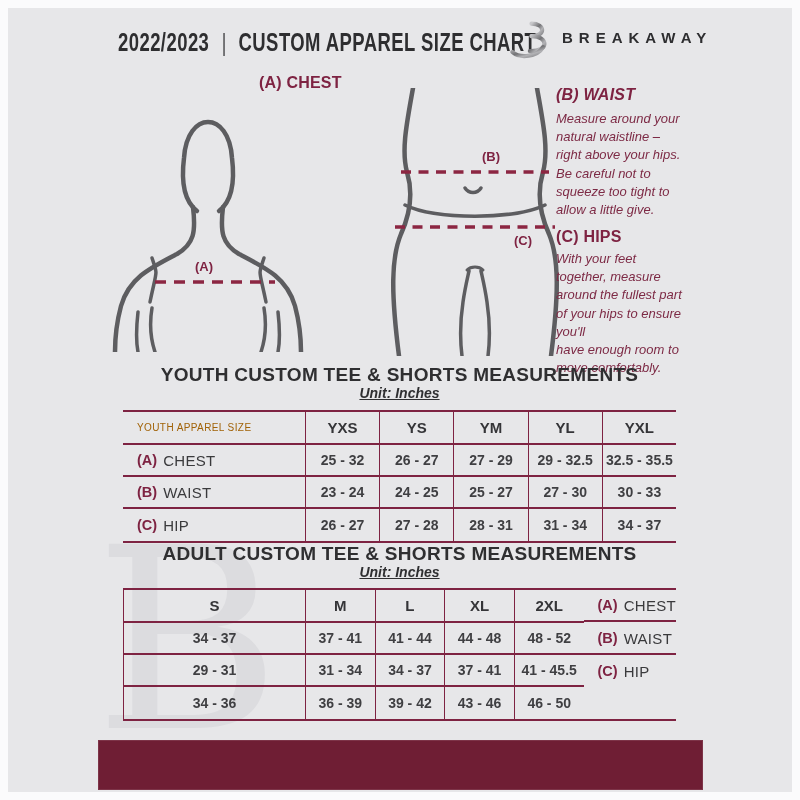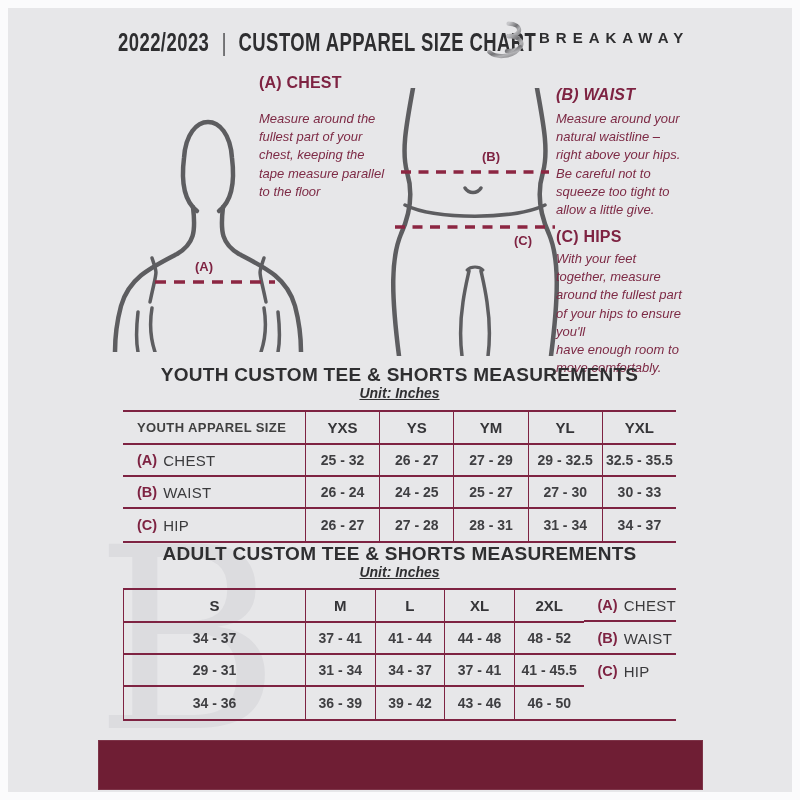--- a/index.html
+++ b/index.html
@@ -10,21 +10,21 @@
   *{margin:0;padding:0;box-sizing:border-box;}
   html,body{width:800px;height:800px;}
   body{font-family:"Liberation Sans",sans-serif;background:var(--bg);}
   .canvas{position:relative;width:800px;height:800px;background:var(--bg);overflow:hidden;
           box-shadow:inset 0 0 0 8px var(--frame);}
   
   .hdr{position:absolute;left:118px;top:27px;display:flex;align-items:center;gap:14px;
        transform:scale(0.88,1.24);transform-origin:left top;white-space:nowrap;}
   .hdr .seg{font-size:21px;font-weight:700;color:var(--ink);letter-spacing:0.5px;}
   .hdr .pipe{font-size:20px;font-weight:400;color:#4a4a4c;}
-  .brand{position:absolute;left:481px;top:12px;display:flex;align-items:center;justify-content:flex-end;}
+  .brand{position:absolute;left:504px;top:12px;display:flex;align-items:center;justify-content:flex-end;}
   .brand svg{width:50px;height:50px;}
   .wordmark{font-size:15px;font-weight:700;letter-spacing:6px;color:var(--ink);margin-left:8px;}
   
   .figsvg{position:absolute;}
   .instr-head{position:absolute;font-size:16px;font-weight:800;color:var(--accent);letter-spacing:0.2px;}
   .instr-body{position:absolute;font-size:13px;font-style:italic;font-weight:500;color:var(--body_text);
               line-height:1.4;white-space:pre-line;}
   
   .tbl-title{position:absolute;left:123px;width:553px;text-align:center;font-size:19px;
              font-weight:700;color:#2f2f31;letter-spacing:0.3px;}
@@ -33,21 +33,21 @@
   .sizetbl{position:absolute;left:123px;width:553px;display:grid;
            grid-template-columns:182px repeat(5,1fr);
            border-top:2px solid var(--accent);border-bottom:2px solid var(--accent);z-index:2;}
   .sizetbl .cell{height:32px;display:flex;align-items:center;justify-content:center;
                  border-bottom:2px solid var(--accent);font-size:14px;font-weight:600;color:var(--table_text);}
   .sizetbl .hrow{height:33px;}
   .sizetbl .c1{justify-content:flex-start;padding-left:14px;}
   .sizetbl .vline{border-left:1.5px solid var(--accent);}
   .sizetbl .lastrow{border-bottom:none;}
   .sizetbl .colhead{font-weight:700;font-size:15px;color:#353538;}
-  .sizetbl .labelhead{font-weight:700;font-size:13px;letter-spacing:0.4px;color:#404040;}
+  .sizetbl .labelhead{font-weight:400;font-size:10px;letter-spacing:0.4px;color:#a16207;}
   .rowkey{color:var(--accent);font-weight:800;font-size:14.5px;margin-right:6px;}
   .rowlabel{font-weight:400;font-size:15px;letter-spacing:0.3px;color:#3a3a3c;}
   
   .watermark{position:absolute;left:95px;top:515px;font-family:"DejaVu Serif",serif;
              font-size:252px;line-height:1;color:var(--watermark);z-index:0;font-weight:400;}
   .footerbar{position:absolute;left:98px;top:740px;width:605px;height:50px;background:var(--bar);
              box-shadow:inset 0 0 0 1px rgba(255,255,255,0.10);z-index:3;}
   svg text{font-family:"Liberation Sans",sans-serif;font-weight:800;fill:var(--accent);font-size:13px;}
 </style>
 </head>
@@ -110,25 +110,20 @@
       <path d="M86 183 C84 192 82 200 80 214 C77 234 77 252 79 268" stroke-width="3.5"></path>
       <path d="M98 183 C100 192 102 200 104 214 C107 234 107 252 105 268" stroke-width="3.5"></path>
     </g>
     <path d="M18 84 H 166" stroke="#8c2642" stroke-width="3.5" stroke-dasharray="10 7.5" fill="none"></path>
     <path d="M12 139 H 172" stroke="#8c2642" stroke-width="3.5" stroke-dasharray="10 7.5" fill="none"></path>
     <text x="108" y="73" text-anchor="middle">(B)</text>
     <text x="140" y="157" text-anchor="middle">(C)</text>
   </svg>
 
   <div class="instr-head" style="left:259px;top:74px;">(A) CHEST</div>
-  <div class="instr-body" style="left:259px;top:110px;width:160px;">Measure around the
-fullest part of your
-chest, keeping the
-tape measure parallel
-to the floor</div>
 
   <div class="instr-head" style="left:556px;top:86px;font-style:italic;">(B) WAIST</div>
   <div class="instr-body" style="left:556px;top:110px;width:165px;">Measure around your
 natural waistline –
 right above your hips.
 Be careful not to
 squeeze too tight to
 allow a little give.</div>
 
   <div class="instr-head" style="left:556px;top:228px;">(C) HIPS</div>
@@ -158,21 +153,21 @@
     <div class="cell vline">25 - 32</div>
     <div class="cell vline">26 - 27</div>
     <div class="cell vline">27 - 29</div>
     <div class="cell vline">29 - 32.5</div>
     <div class="cell vline">32.5 - 35.5</div>
 
     <div class="cell c1">
       <span class="rowkey">(B)</span>
       <span class="rowlabel">WAIST</span>
     </div>
-    <div class="cell vline">26 - 24</div>
+    <div class="cell vline">23 - 24</div>
     <div class="cell vline">24 - 25</div>
     <div class="cell vline">25 - 27</div>
     <div class="cell vline">27 - 30</div>
     <div class="cell vline">30 - 33</div>
 
     <div class="cell c1 lastrow">
       <span class="rowkey">(C)</span>
       <span class="rowlabel">HIP</span>
     </div>
     <div class="cell vline lastrow">26 - 27</div>

